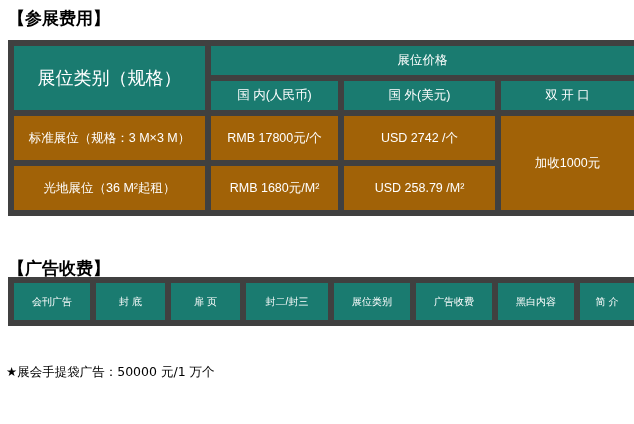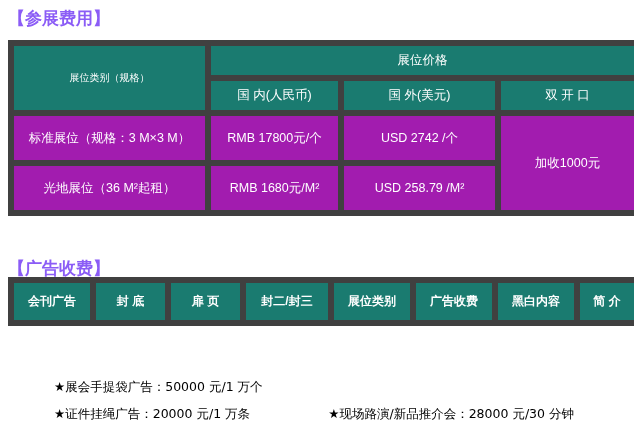--- a/index.html
+++ b/index.html
@@ -21,21 +21,21 @@
     width: 634px;
     height: 424px;
     position: relative;
     box-sizing: border-box;
   }
 
   
   .section-title {
     font-size: 17px;
     font-weight: bold;
-    color: #8b5cf6;
+    color: #000000;
     letter-spacing: 0px;
     line-height: 1;
     font-family: "DejaVu Sans", "Liberation Sans", sans-serif;
   }
   #title-fees {
     position: absolute;
     left: 8px;
     top: 10px;
   }
   #title-ads {
@@ -53,60 +53,58 @@
     font-size: 12.5px;
   }
   .fee-table td {
     border: 6px solid #404040;
     text-align: center;
     vertical-align: middle;
     padding: 0 2px;
     white-space: nowrap;
   }
   .teal { background: #1a7b70; }
-  .blue { background: #a21caf; }
+  .blue { background: #a16207; }
 
   
   #table-fees {
     left: 8px;
     top: 40px;
     width: 626px;
     border-left: none;
   }
   #table-fees td { height: 29px; font-size: 12.5px; }
   #table-fees td.tall { height: 44px; }
-  #table-fees td.cat { font-size: 10px; }
+  #table-fees td.cat { font-size: 18px; }
 
   
   #table-ads {
     left: 8px;
     top: 277px;
     width: 626px;
   }
   #table-ads td {
     height: 37px;
-    font-size: 12px;
-    font-weight: bold;
+    font-size: 10px;
   }
 
   
   .notes {
     position: absolute;
     left: 6px;
     top: 366px;
     width: 628px;
     font-size: 12.5px;
     color: #000000;
     font-family: "DejaVu Sans", "Liberation Sans", sans-serif;
   }
   .notes-row {
     display: flex;
     height: 27px;
-    align-items: flex-end;
-    margin-left: 48px;
+    align-items: flex-start;
   }
   .note-col-left { width: 296px; }
   .note-col-right { width: 330px; }
   .note {
     white-space: nowrap;
     line-height: 1;
   }
 </style>
 </head>
 <body>
@@ -170,19 +168,15 @@
         <td class="teal">黑白内容</td>
         <td class="teal">简 介</td>
       </tr>
     </tbody>
   </table>
 
   <div class="notes">
     <div class="notes-row">
       <div class="note note-col-left">★展会手提袋广告：50000 元/1 万个</div>
     </div>
-    <div class="notes-row">
-      <div class="note note-col-left">★证件挂绳广告：20000 元/1 万条</div>
-      <div class="note note-col-right">★现场路演/新品推介会：28000 元/30 分钟</div>
-    </div>
   </div>
 
 </div>
 
 </body></html>

